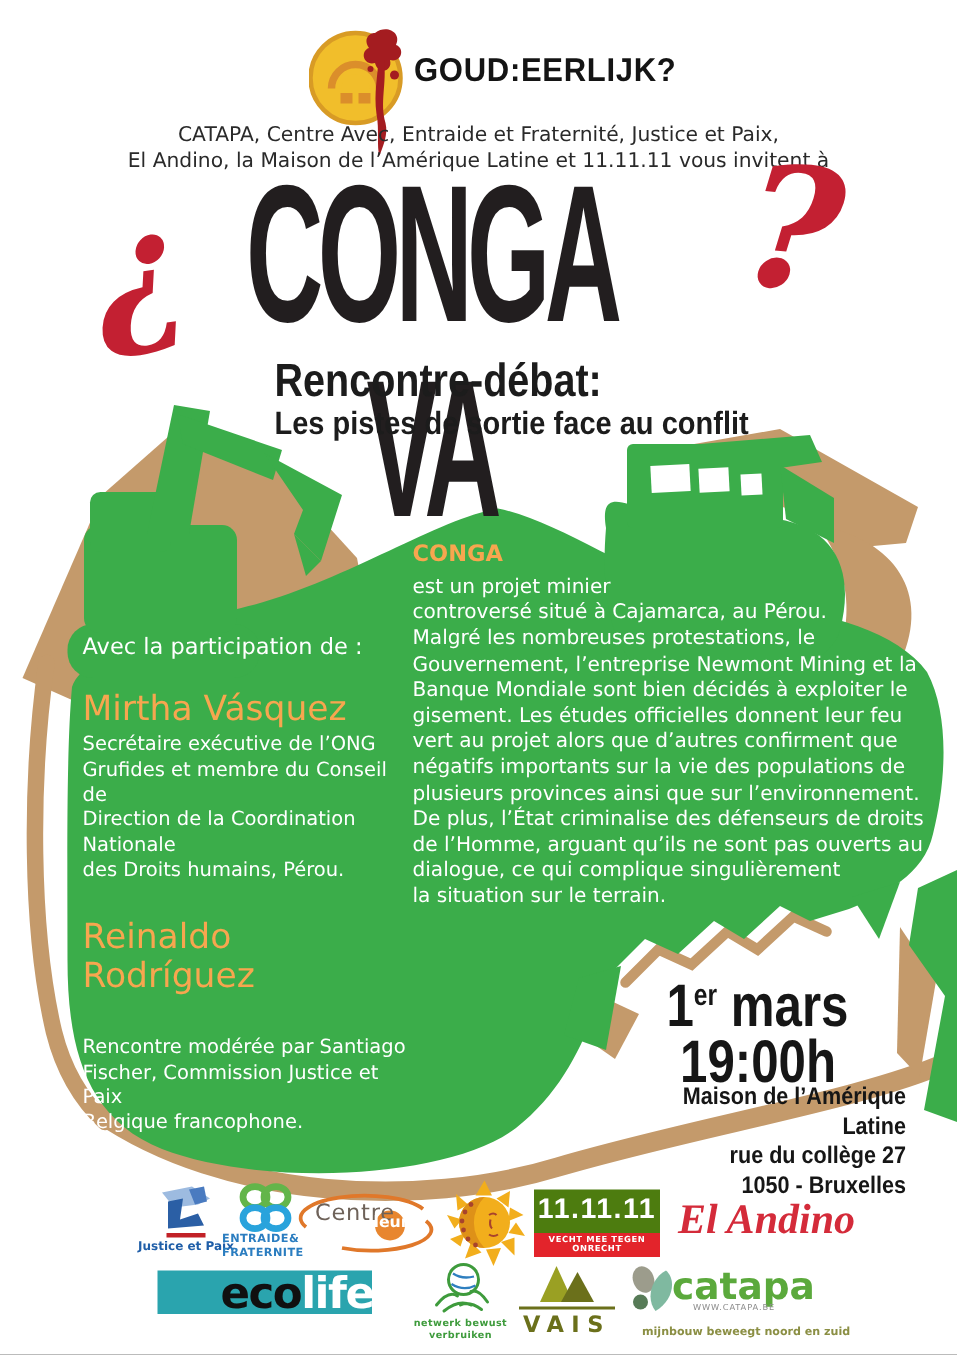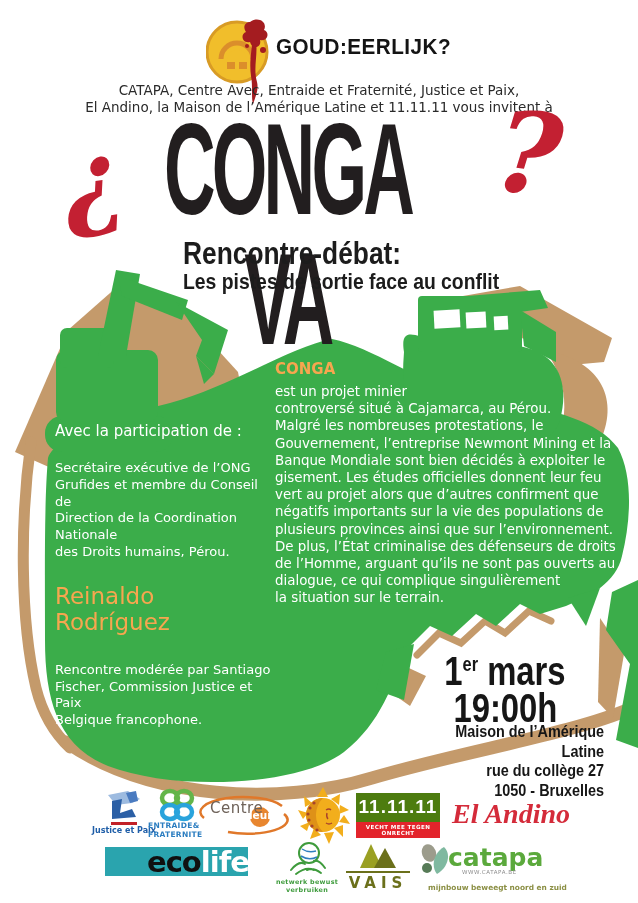--- a/index.html
+++ b/index.html
@@ -160,20 +160,21 @@
   </div>
 
   <div class="txt qmark qmark-open">¿</div>
   <div class="txt title-main"><span>CONGA VA</span></div>
   <div class="txt qmark qmark-close">?</div>
   <div class="txt sub1">Rencontre-débat:</div>
   <div class="txt sub2">Les pistes de sortie face au conflit</div>
 
   <div class="txt participants">
     <div class="part-heading">Avec la participation de :</div>
+    <div class="speaker-name">Mirtha Vásquez</div>
     <div class="bio">
         <div>Secrétaire exécutive de l’ONG</div>
         <div>Grufides et membre du Conseil de</div>
         <div>Direction de la Coordination Nationale</div>
         <div>des Droits humains, Pérou.</div>
       </div>
     <div class="speaker-name">Reinaldo Rodríguez</div>
     <div class="moderator">
         <div>Rencontre modérée par Santiago</div>
         <div>Fischer, Commission Justice et Paix</div>

